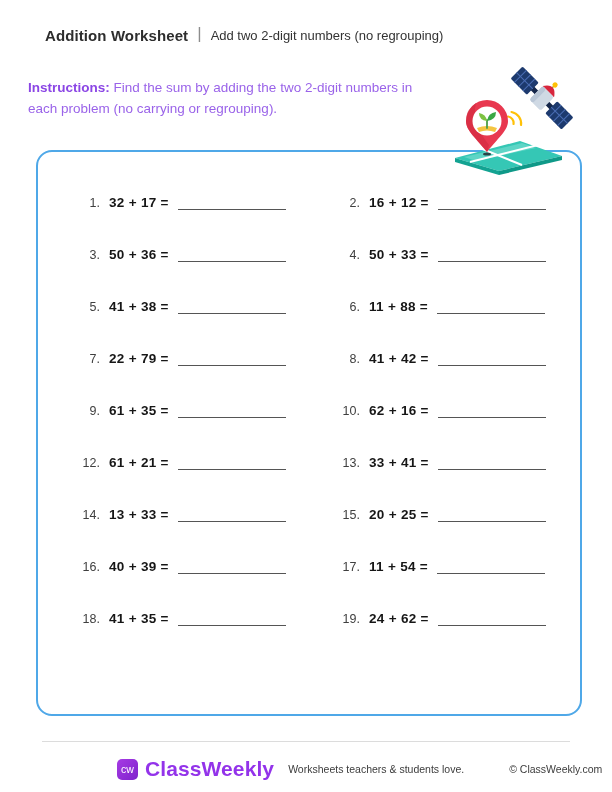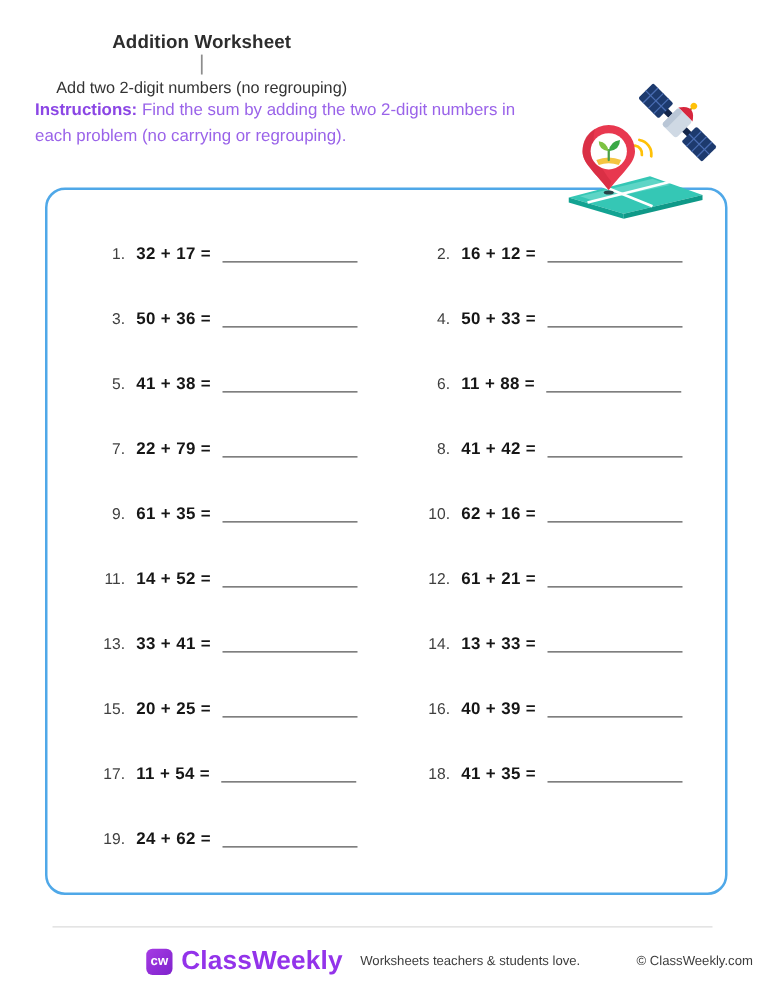--- a/index.html
+++ b/index.html
@@ -1,21 +1,21 @@
 <!DOCTYPE html>
 <html><head>
 <meta charset="utf-8">
 <style>
   html,body { margin:0; padding:0; background:#ffffff; }
   .page {
     position:relative; width:612px; height:792px; background:#ffffff;
     font-family:"Liberation Sans", sans-serif; overflow:hidden;
   }
   
-  .page-header { position:absolute; left:45px; top:25px; display:flex; align-items:center; white-space:nowrap;flex-direction:column; }
+  .page-header { position:absolute; left:45px; top:25px; display:flex; align-items:center; white-space:nowrap; }
   .page-title { font-size:15px; font-weight:700; color:#2d2d2d; letter-spacing:.1px; }
   .title-sep { margin:0 9px; font-size:17px; font-weight:300; color:#8d8d8d; transform:translateY(-1px); }
   .page-subtitle { font-size:13px; color:#333333; }
   
   .instructions { position:absolute; left:28px; top:77px; width:400px; font-size:13.5px; line-height:21px; color:#9a63e9; }
   .instructions .label { font-weight:700; color:#8b46e5; }
   
   .illustration { position:absolute; left:450px; top:66px; width:140px; height:112px; z-index:2; }
   
   .problem-box {
@@ -31,21 +31,21 @@
   .problem:nth-child(even) { margin-left:23px; }
   .pnum  { width:28px; text-align:right; font-size:12.5px; color:#3f3f3f; padding-top:1px; flex:none; }
   .pexpr { margin-left:9px; font-size:13.5px; font-weight:700; color:#161616; letter-spacing:.3px; white-space:nowrap; }
   .pline { margin-left:9px; width:108px; height:14px; border-bottom:1.5px solid #555555; flex:none; }
   
   .footer-divider { position:absolute; left:42px; top:741px; width:528px; height:1px; background:#dcdcdc; }
   .footer { position:absolute; left:117px; top:757px; display:flex; align-items:center; }
   .logo-badge {
     width:21px; height:21px; border-radius:5px;
     background:linear-gradient(135deg,#a63be4,#7f22cc);
-    color:#ffffff; font-size:10.5px; font-weight:700;
+    color:#ffffff; font-size:10.5px; font-weight:400;
     display:flex; align-items:center; justify-content:center; flex:none;
   }
   .brand { margin-left:7px; font-size:21px; font-weight:700; color:#9333ea; letter-spacing:.1px; }
   .tagline { margin-left:14px; font-size:10.5px; color:#3c3c3c; }
   .copyright { margin-left:13px; font-size:10.5px; color:#3c3c3c;padding-left:32px; }
 </style>
 </head>
 <body>
 
 <div class="page">
@@ -167,25 +167,20 @@
     <span class="pexpr">61 + 35 =</span>
     <span class="pline"></span>
   </div>
 
   <div class="problem">
     <span class="pnum">10.</span>
     <span class="pexpr">62 + 16 =</span>
     <span class="pline"></span>
   </div>
 
-  <div class="problem">
-    <span class="pnum">11.</span>
-    <span class="pexpr">14 + 52 =</span>
-    <span class="pline"></span>
-  </div>
 
   <div class="problem">
     <span class="pnum">12.</span>
     <span class="pexpr">61 + 21 =</span>
     <span class="pline"></span>
   </div>
 
   <div class="problem">
     <span class="pnum">13.</span>
     <span class="pexpr">33 + 41 =</span>

